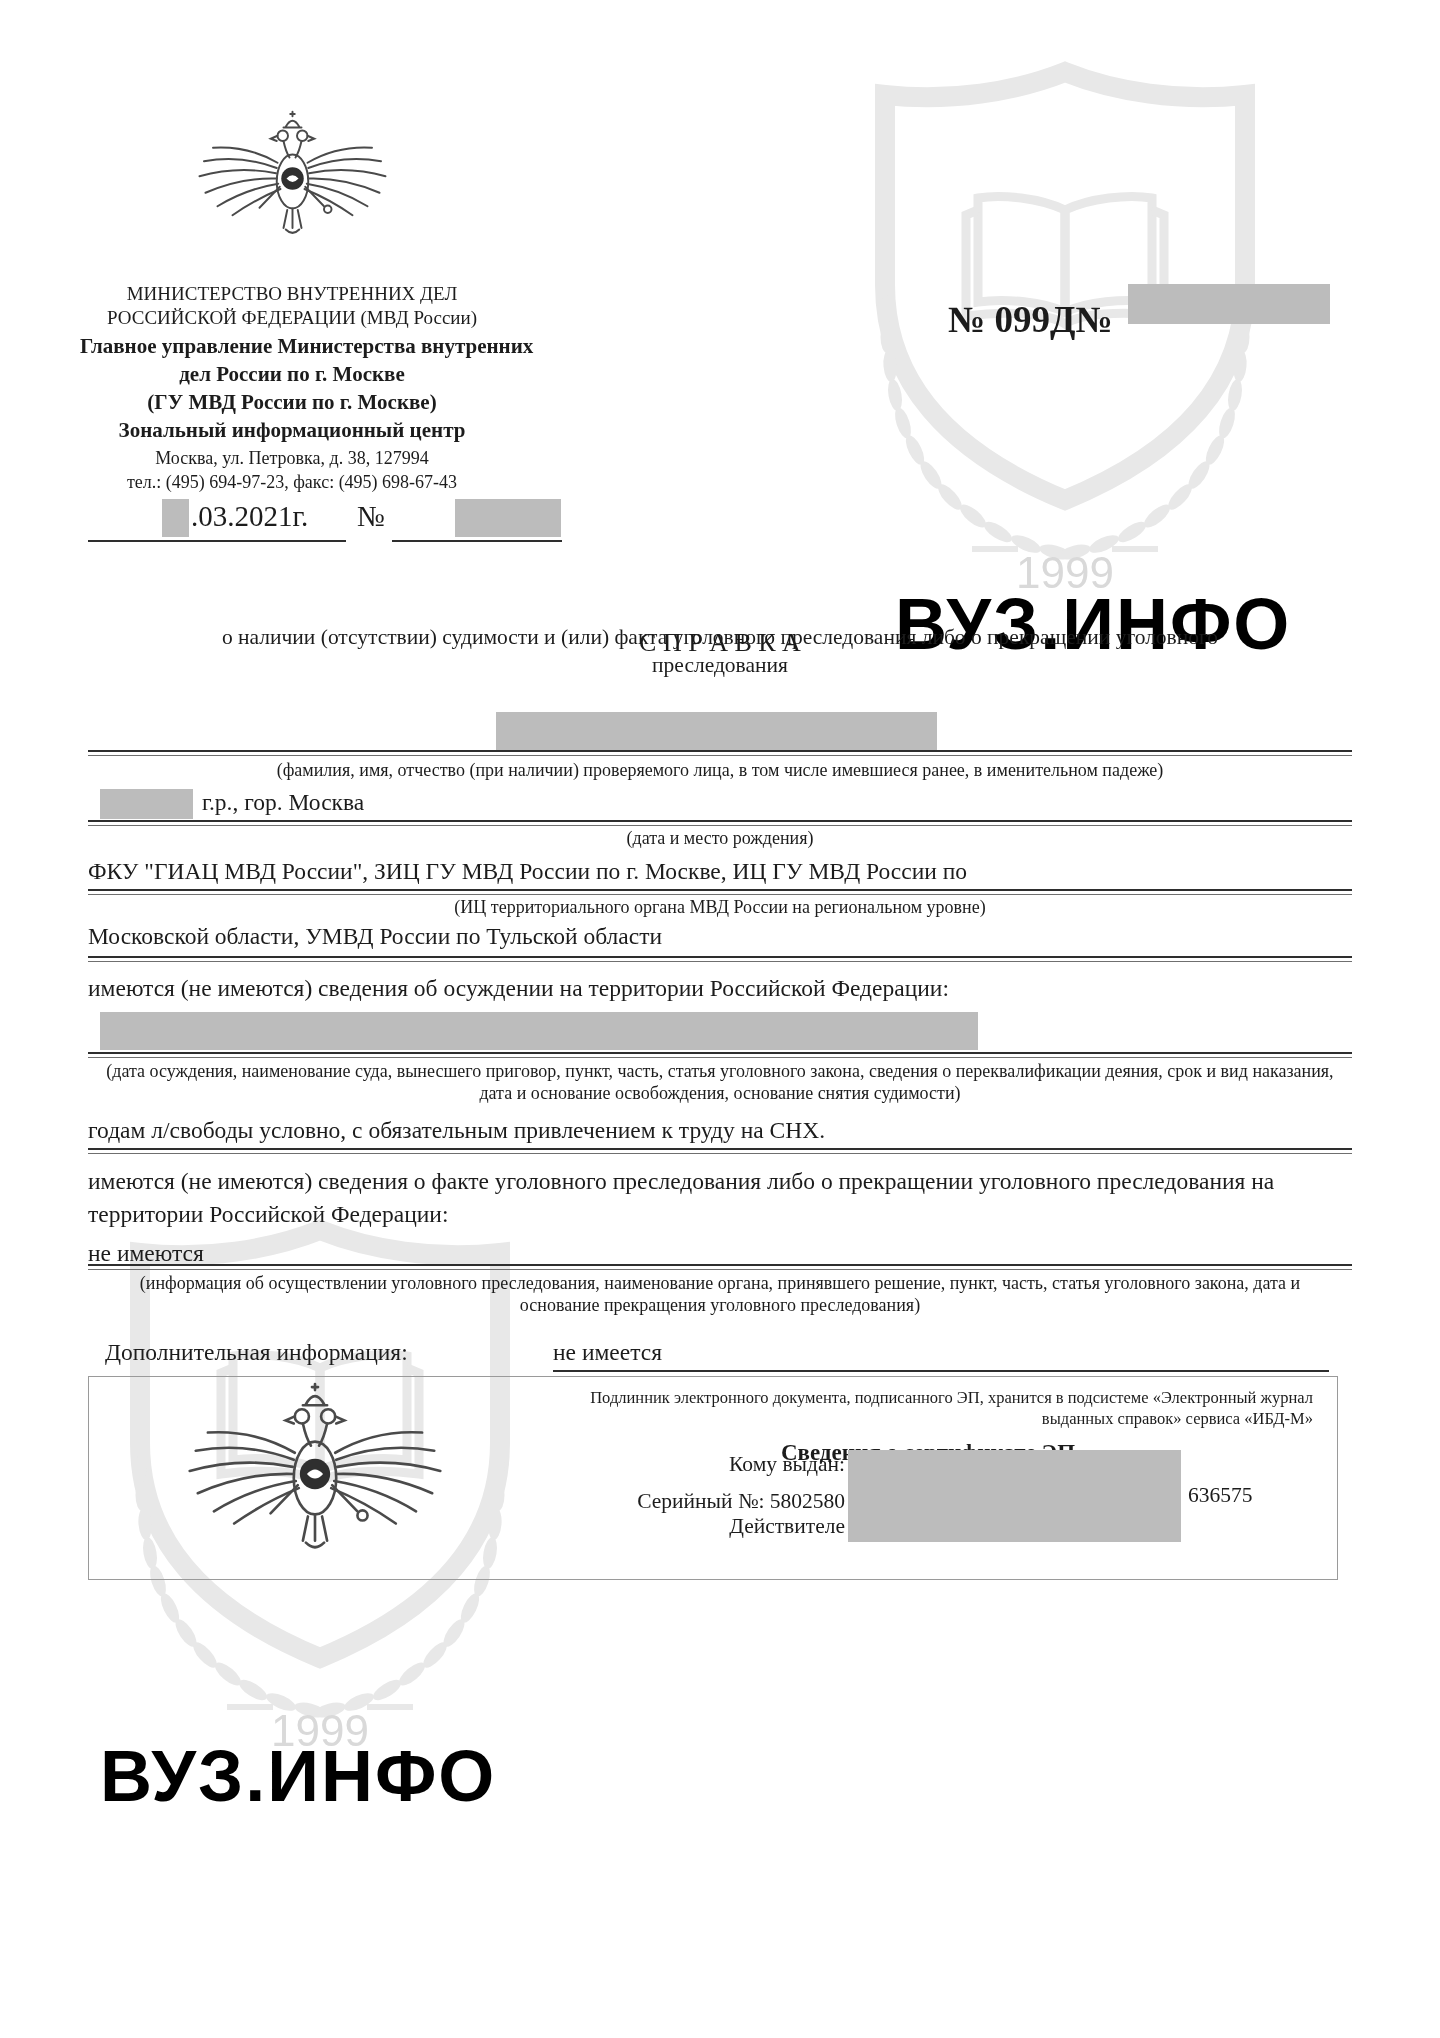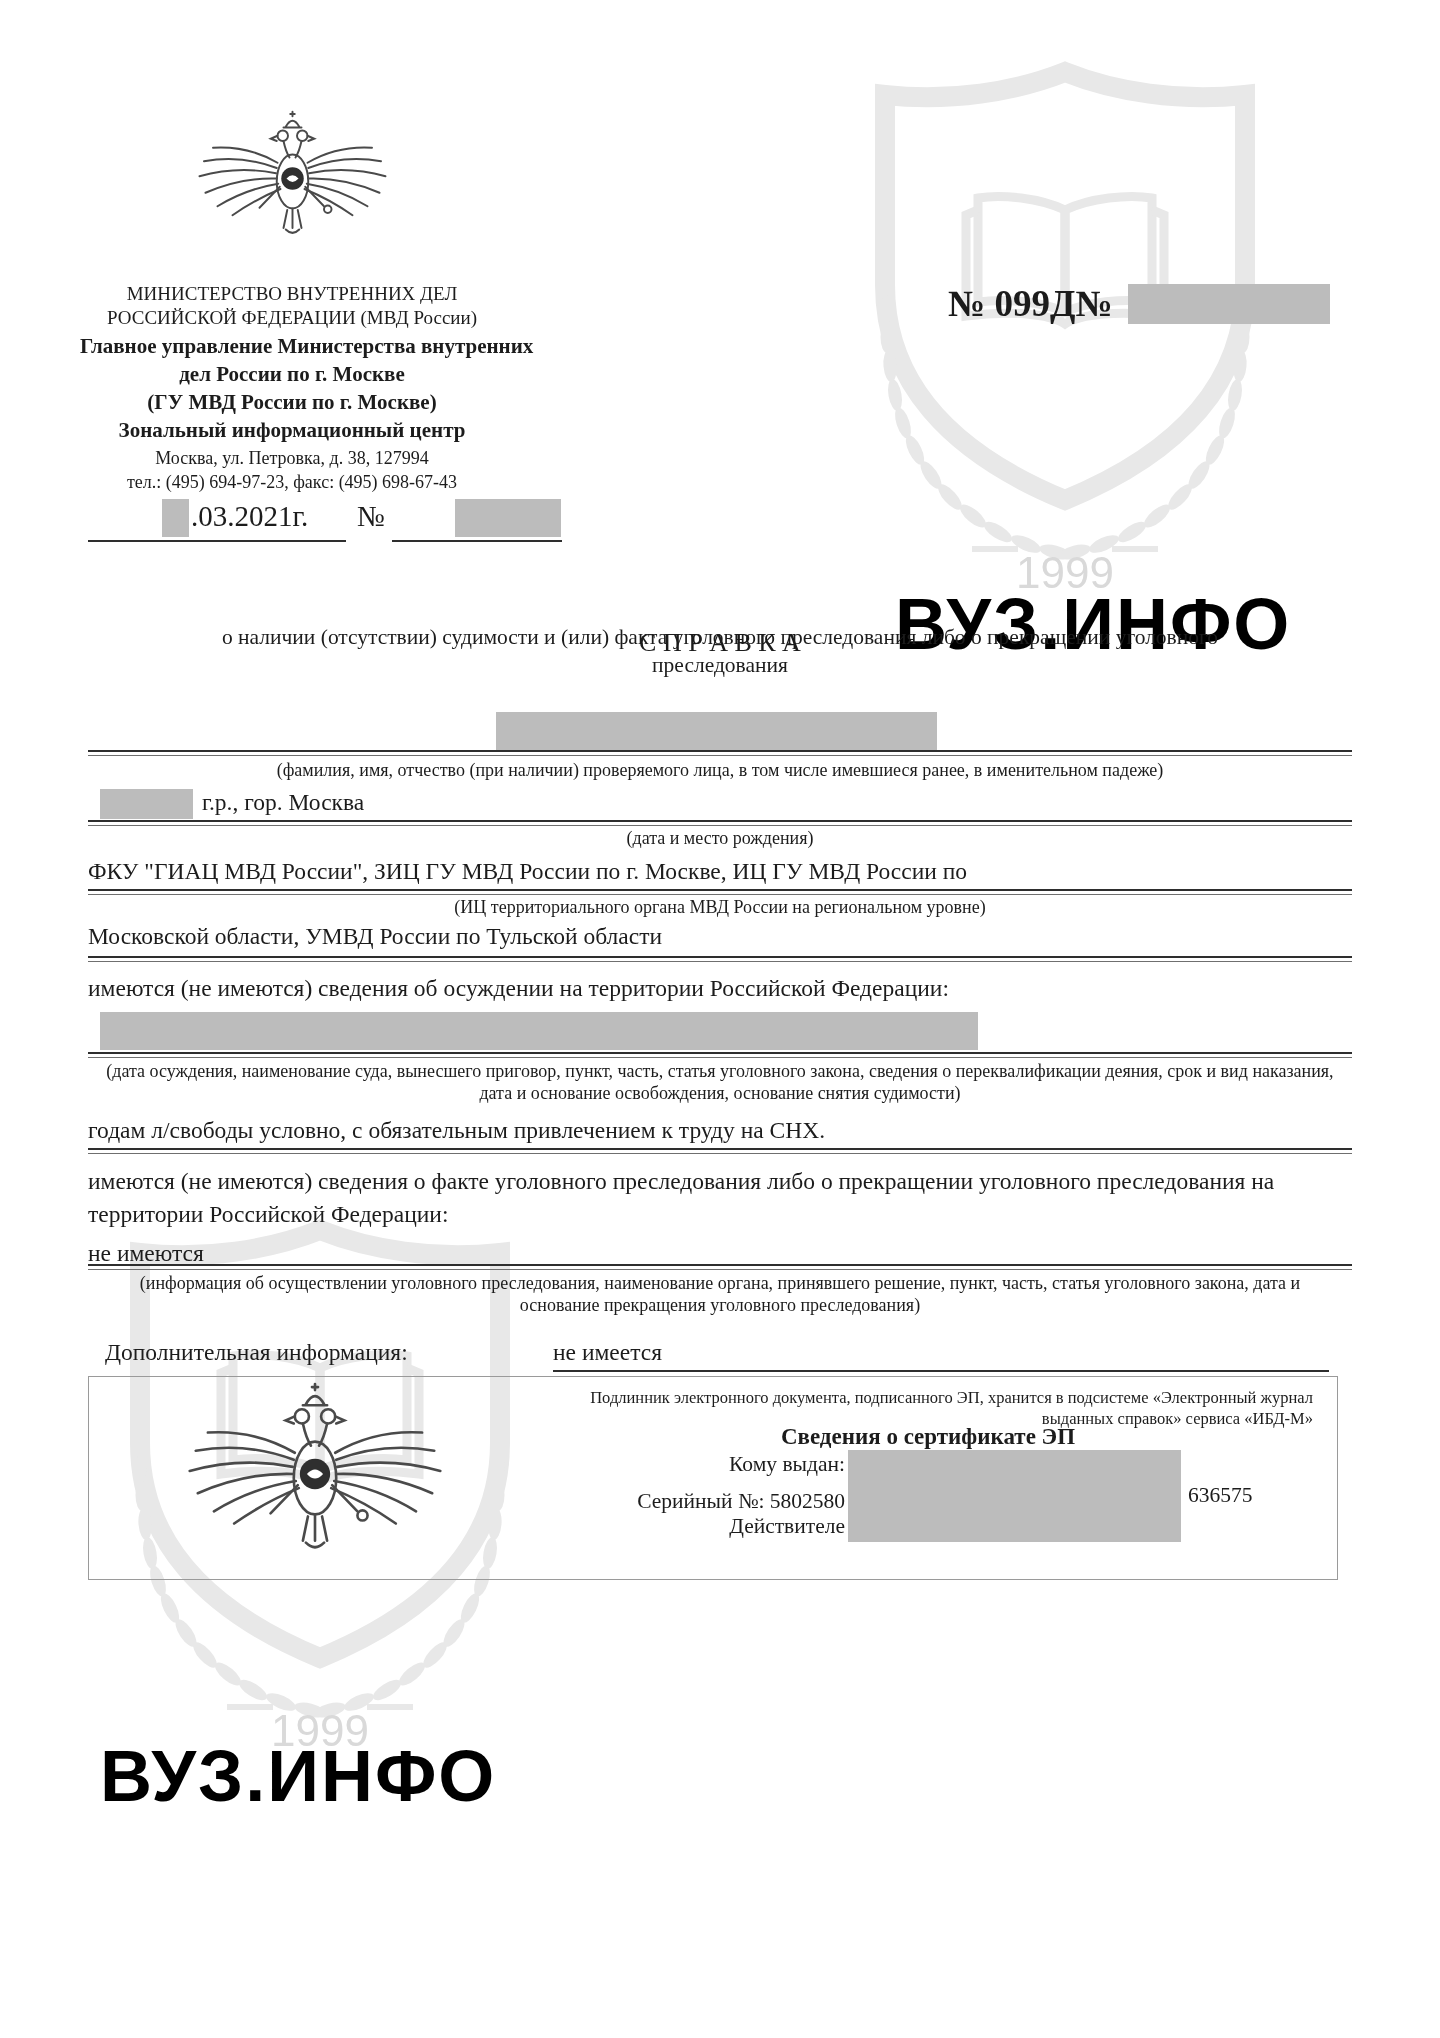--- a/index.html
+++ b/index.html
@@ -1,21 +1,21 @@
 <!DOCTYPE html>
 <html><head>
 <meta charset="utf-8">
 <style>
   html,body{margin:0;padding:0;background:#fff;}
   .page{position:relative;width:1440px;height:2038px;background:#ffffff;overflow:hidden;
         font-family:"Liberation Serif","DejaVu Serif",serif;color:#1c1c1c;}
   .abs{position:absolute;}
   .c{text-align:center;}
   .r{text-align:right;}
-  .b{font-weight:bold;}
+  .b{font-weight:bold;margin-top:16px;}
   .nw{white-space:nowrap;}
   .red{background:#bcbcbc;}
   .dline{height:3px;border-top:2px solid #2e2e2e;border-bottom:1px solid #6f6f6f;}
   .sline{border-top:2px solid #2e2e2e;height:0;}
   .cap{font-size:18px;line-height:1.22;}
   .body{font-size:23.5px;line-height:1.4;}
   .hdr-sm{font-size:19px;}
   .hdr-b{font-size:21px;font-weight:bold;}
   .hdr-xs{font-size:18px;}
   .wm-brand{color:#000000;font-family:"Liberation Sans","DejaVu Sans",sans-serif;

